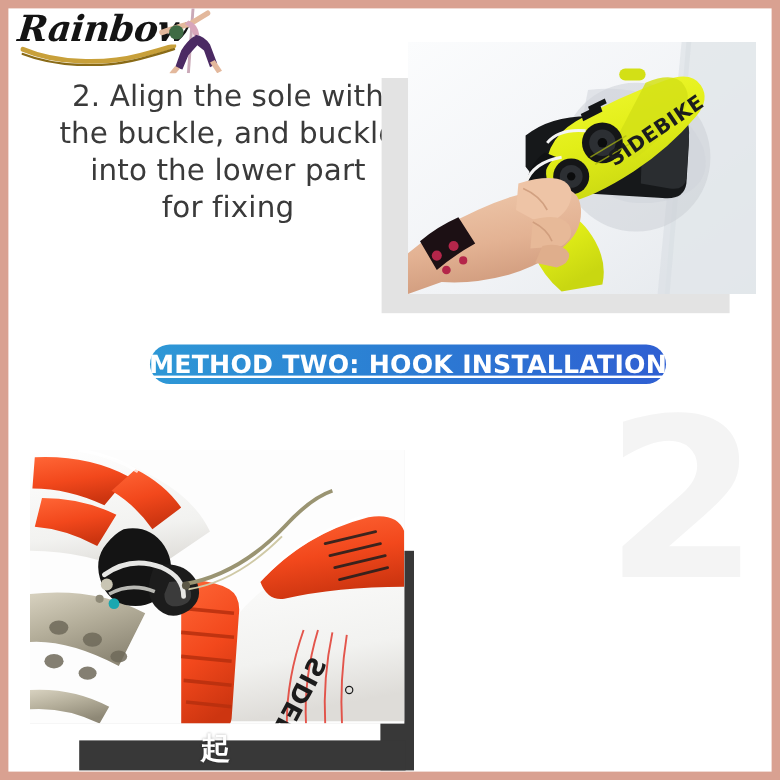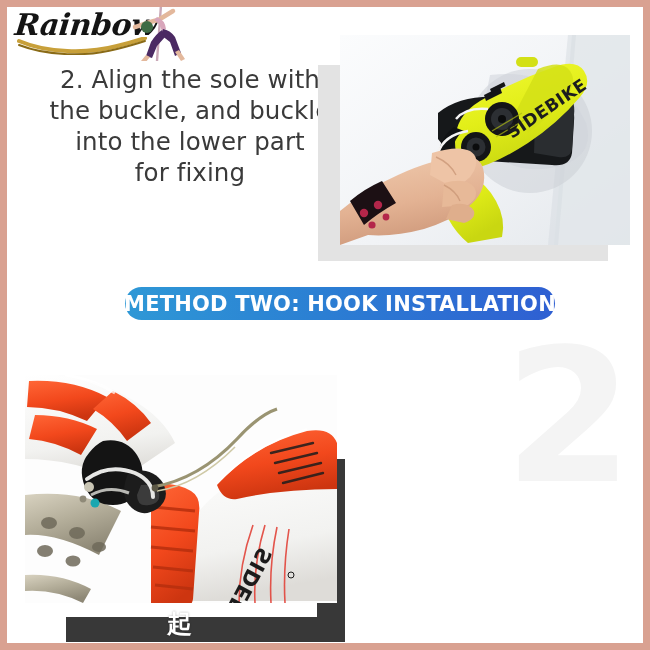--- a/index.html
+++ b/index.html
@@ -66,20 +66,21 @@
   
   .banner{
     position:absolute;left:118px;top:280px;
     width:430px;height:33px;border-radius:17px;
     background:linear-gradient(90deg,#2e98d6 0%,#2b7fd3 45%,#2f5fd2 100%);
     display:flex;align-items:center;justify-content:center;
   }
   .banner-label{
     color:#ffffff;font-size:21px;font-weight:600;letter-spacing:0.2px;
     white-space:nowrap;
+    text-decoration:underline;
   }
 
   
   .cjk{
     position:absolute;left:160px;top:600px;
     font-size:25px;font-weight:700;color:#ffffff;
     text-shadow:0 0 2px rgba(0,0,0,.35);
   }
 
   svg{display:block;}

